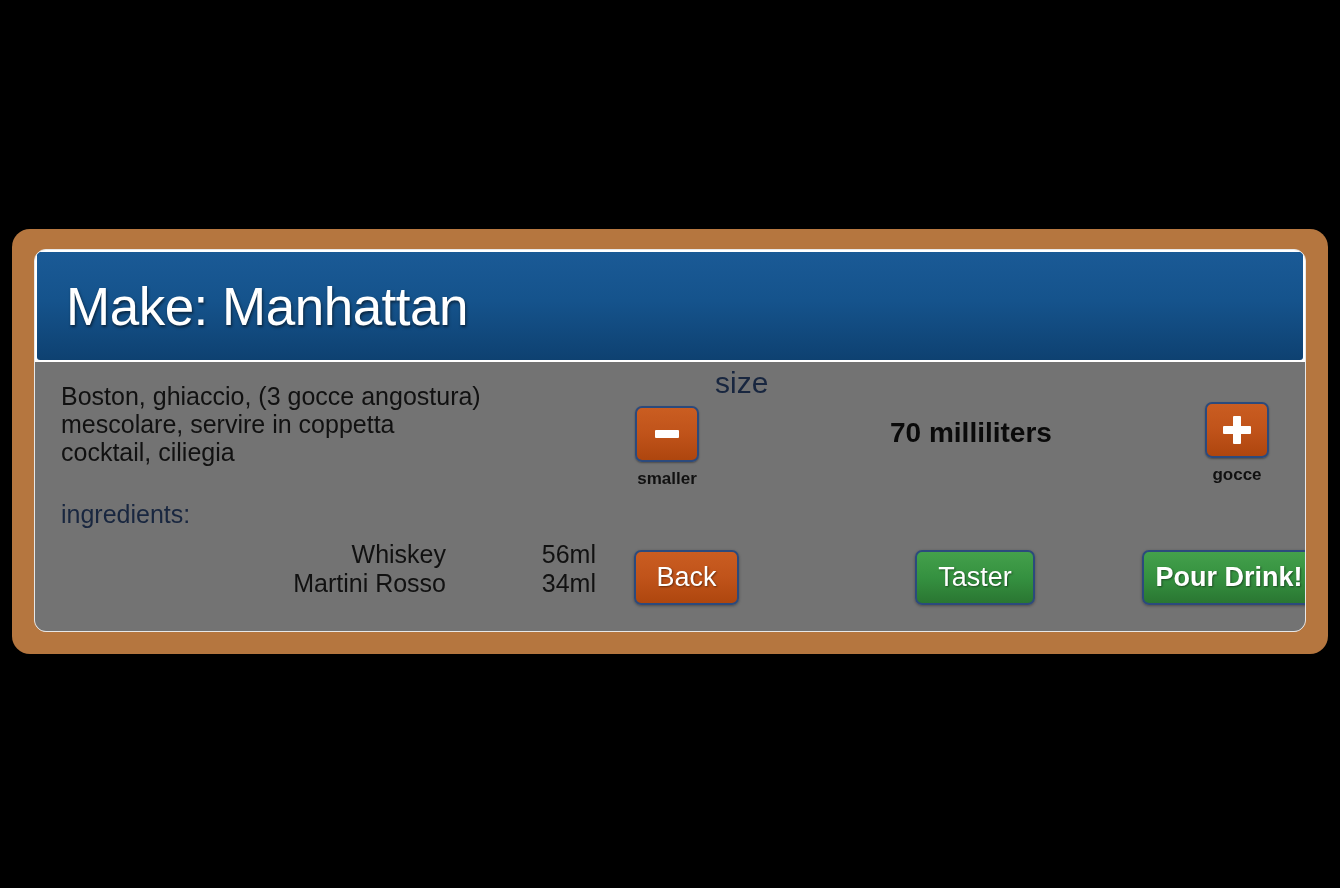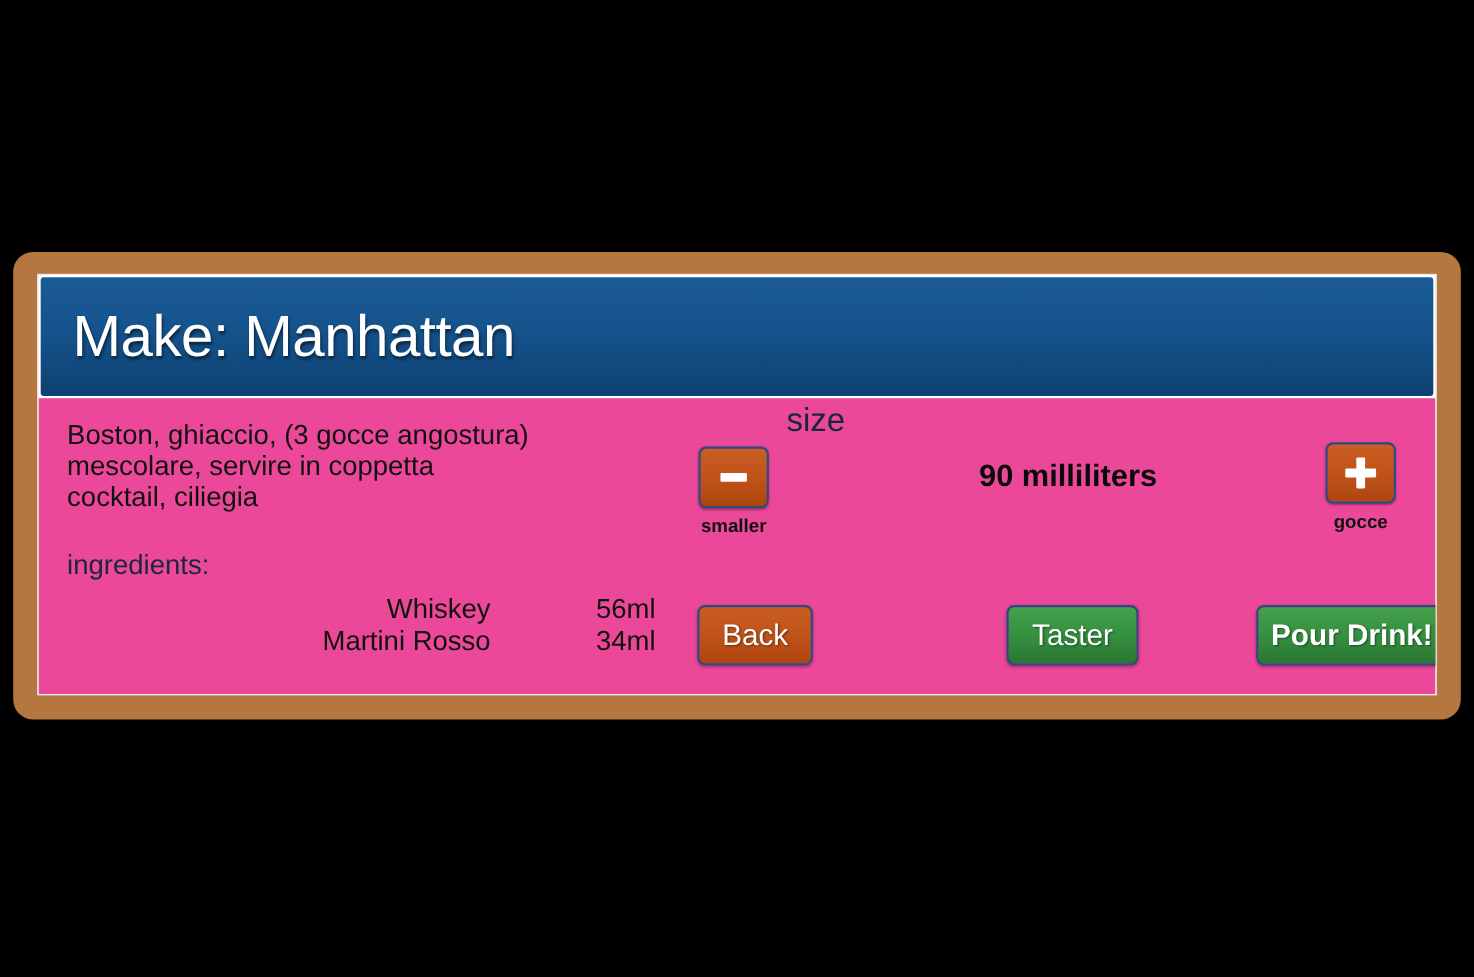--- a/index.html
+++ b/index.html
@@ -30,21 +30,21 @@
     border-radius: 18px;
     padding: 20px 22px 22px 22px;
     box-shadow: 0 2px 6px rgba(0,0,0,0.55);
   }
 
   .frame-inner {
     position: relative;
     width: 100%;
     height: 100%;
     background: #ffffff;
-    border-radius: 0;
+    border-radius: 12px;
     border: 1px solid #e8e8e8;
     overflow: hidden;
   }
 
   
   .titlebar {
     position: absolute;
     left: 2px;
     top: 2px;
     width: calc(100% - 4px);
@@ -65,21 +65,21 @@
     white-space: nowrap;
   }
 
   
   .content {
     position: absolute;
     left: 0;
     top: 112px;
     width: 100%;
     height: calc(100% - 112px);
-    background: #ec4899;
+    background: #737373;
   }
 
   
   .recipe-col {
     position: absolute;
     left: 26px;
     top: 20px;
     width: 540px;
   }
 
@@ -248,21 +248,21 @@
 
         <div class="size-label">size</div>
 
         <div class="stepper minus">
           <div class="step-btn">
             <span class="glyph-minus"></span>
           </div>
           <div class="step-caption">smaller</div>
         </div>
 
-        <div class="size-value">90 milliliters</div>
+        <div class="size-value">70 milliliters</div>
 
         <div class="stepper plus">
           <div class="step-btn">
             <span class="glyph-plus"></span>
           </div>
           <div class="step-caption">gocce</div>
         </div>
 
         <div class="action-btn btn-orange btn-back">Back</div>
 

